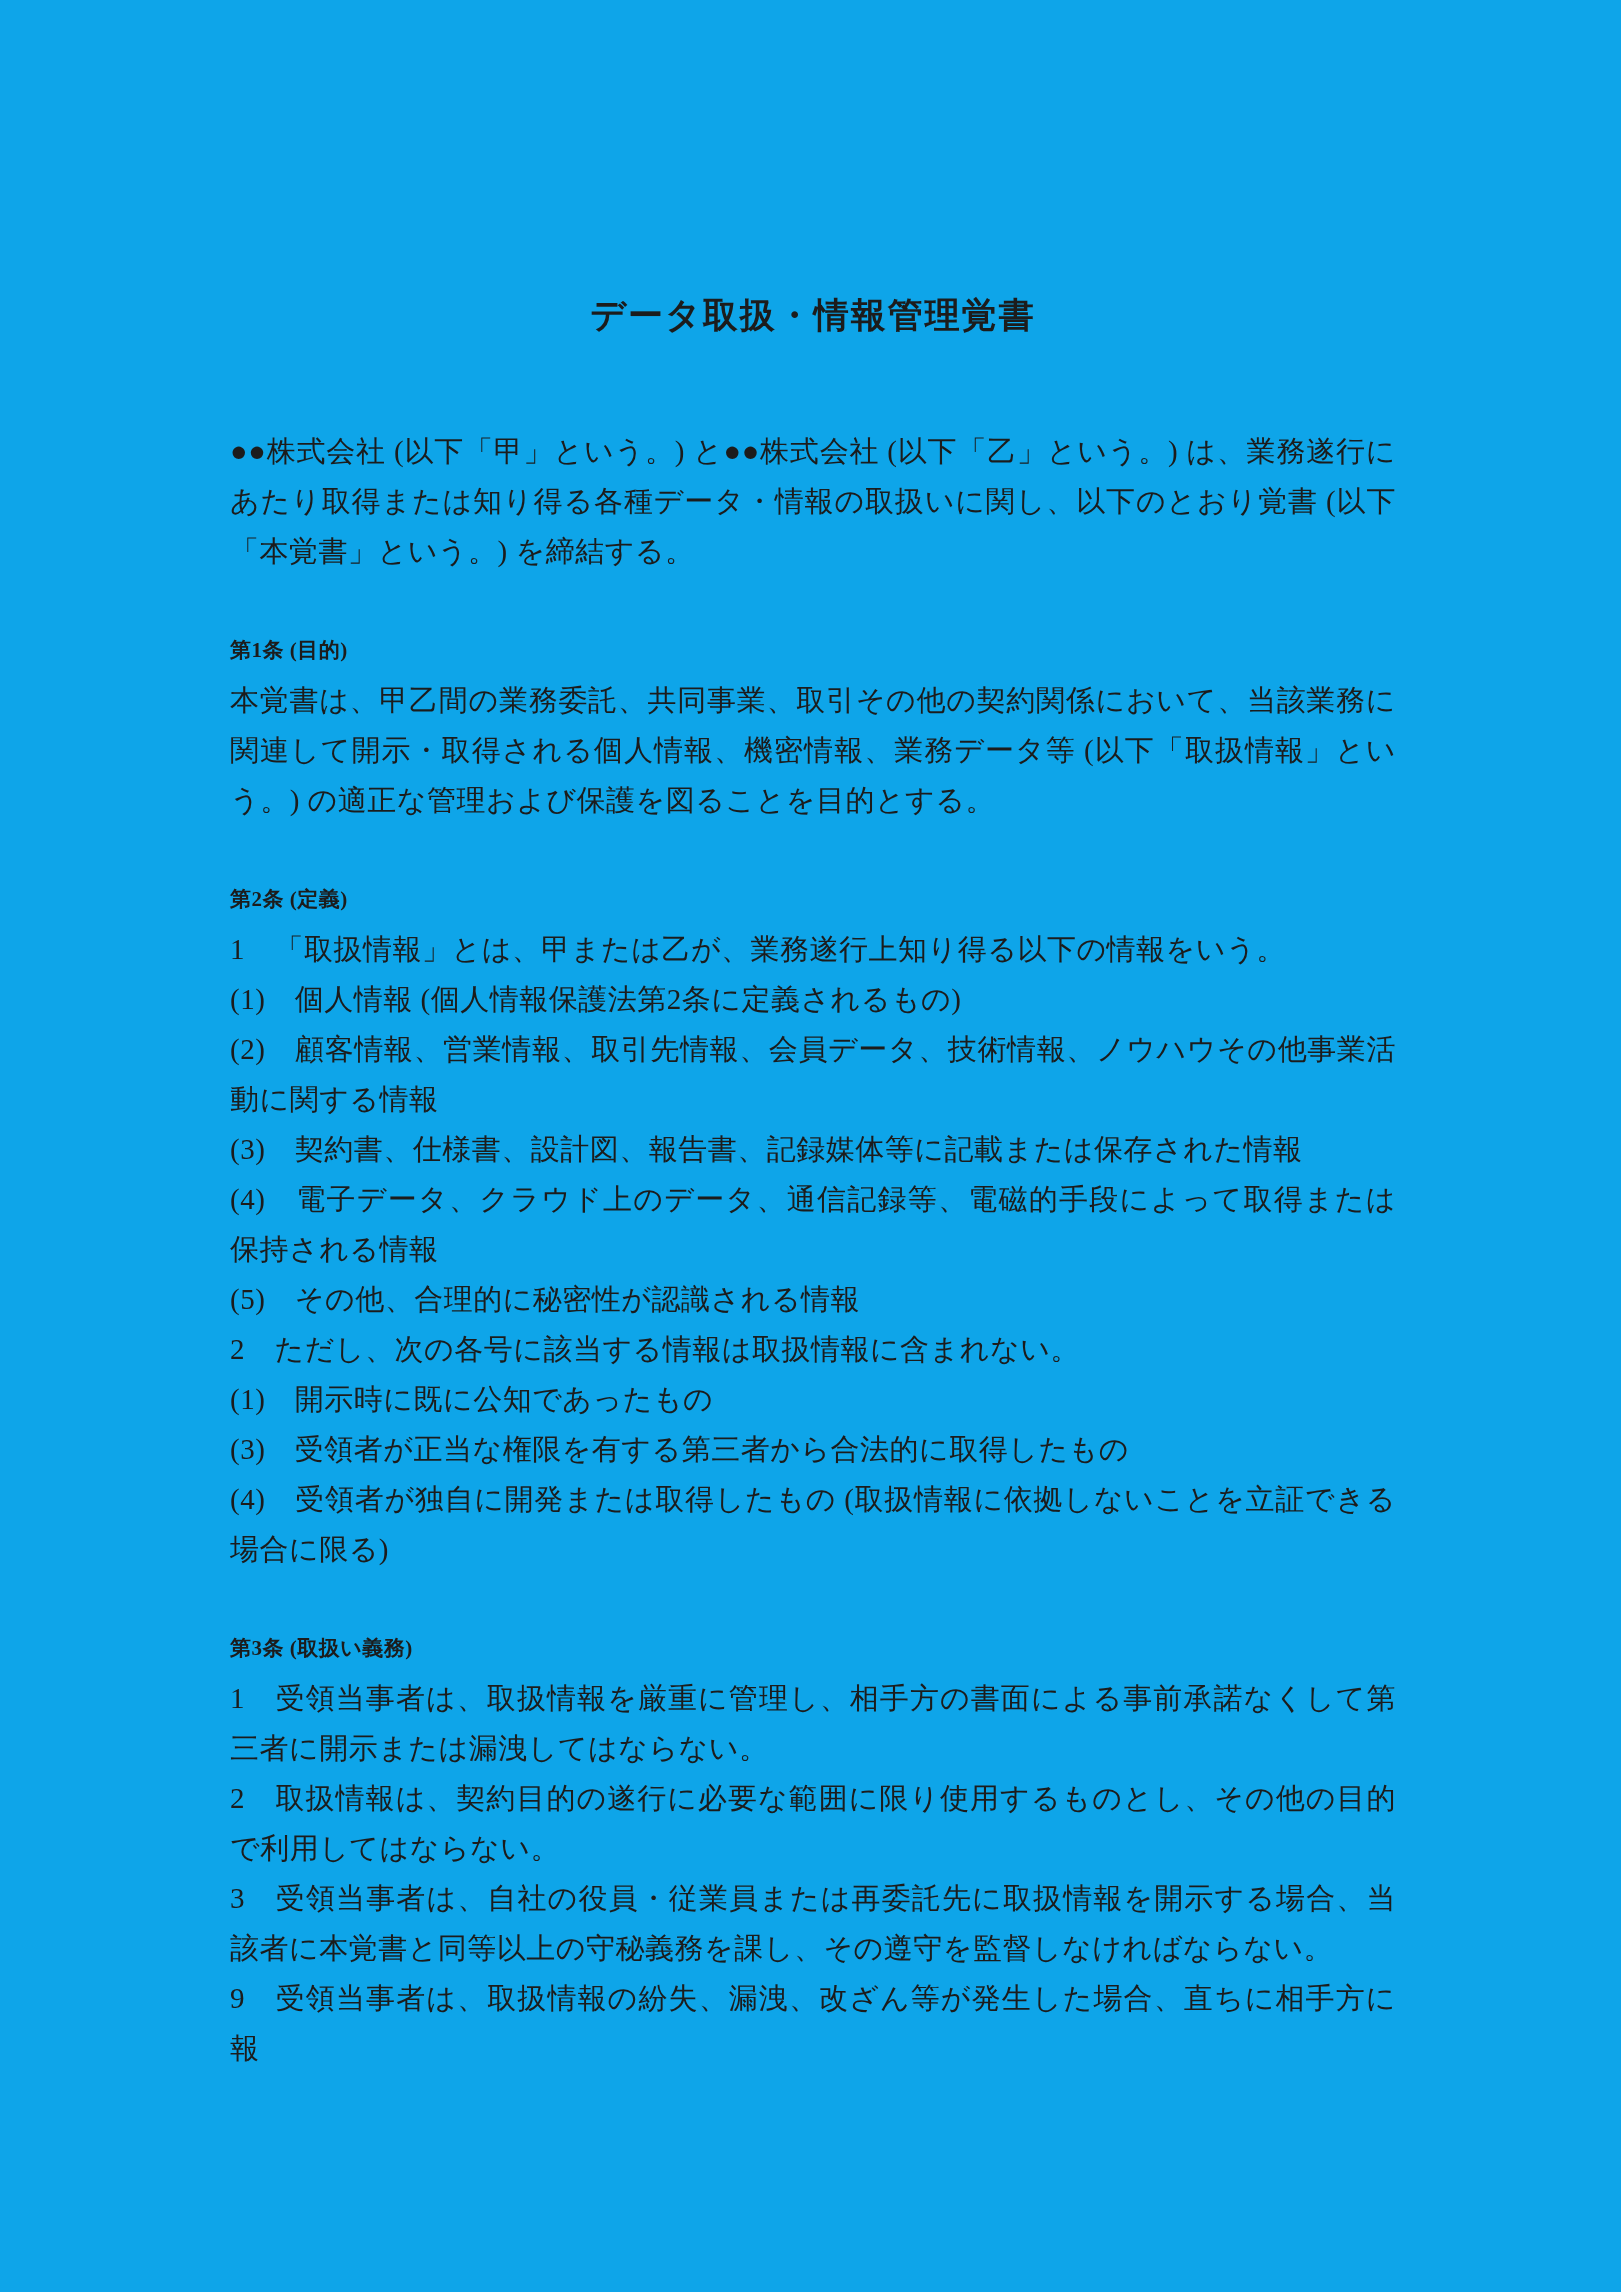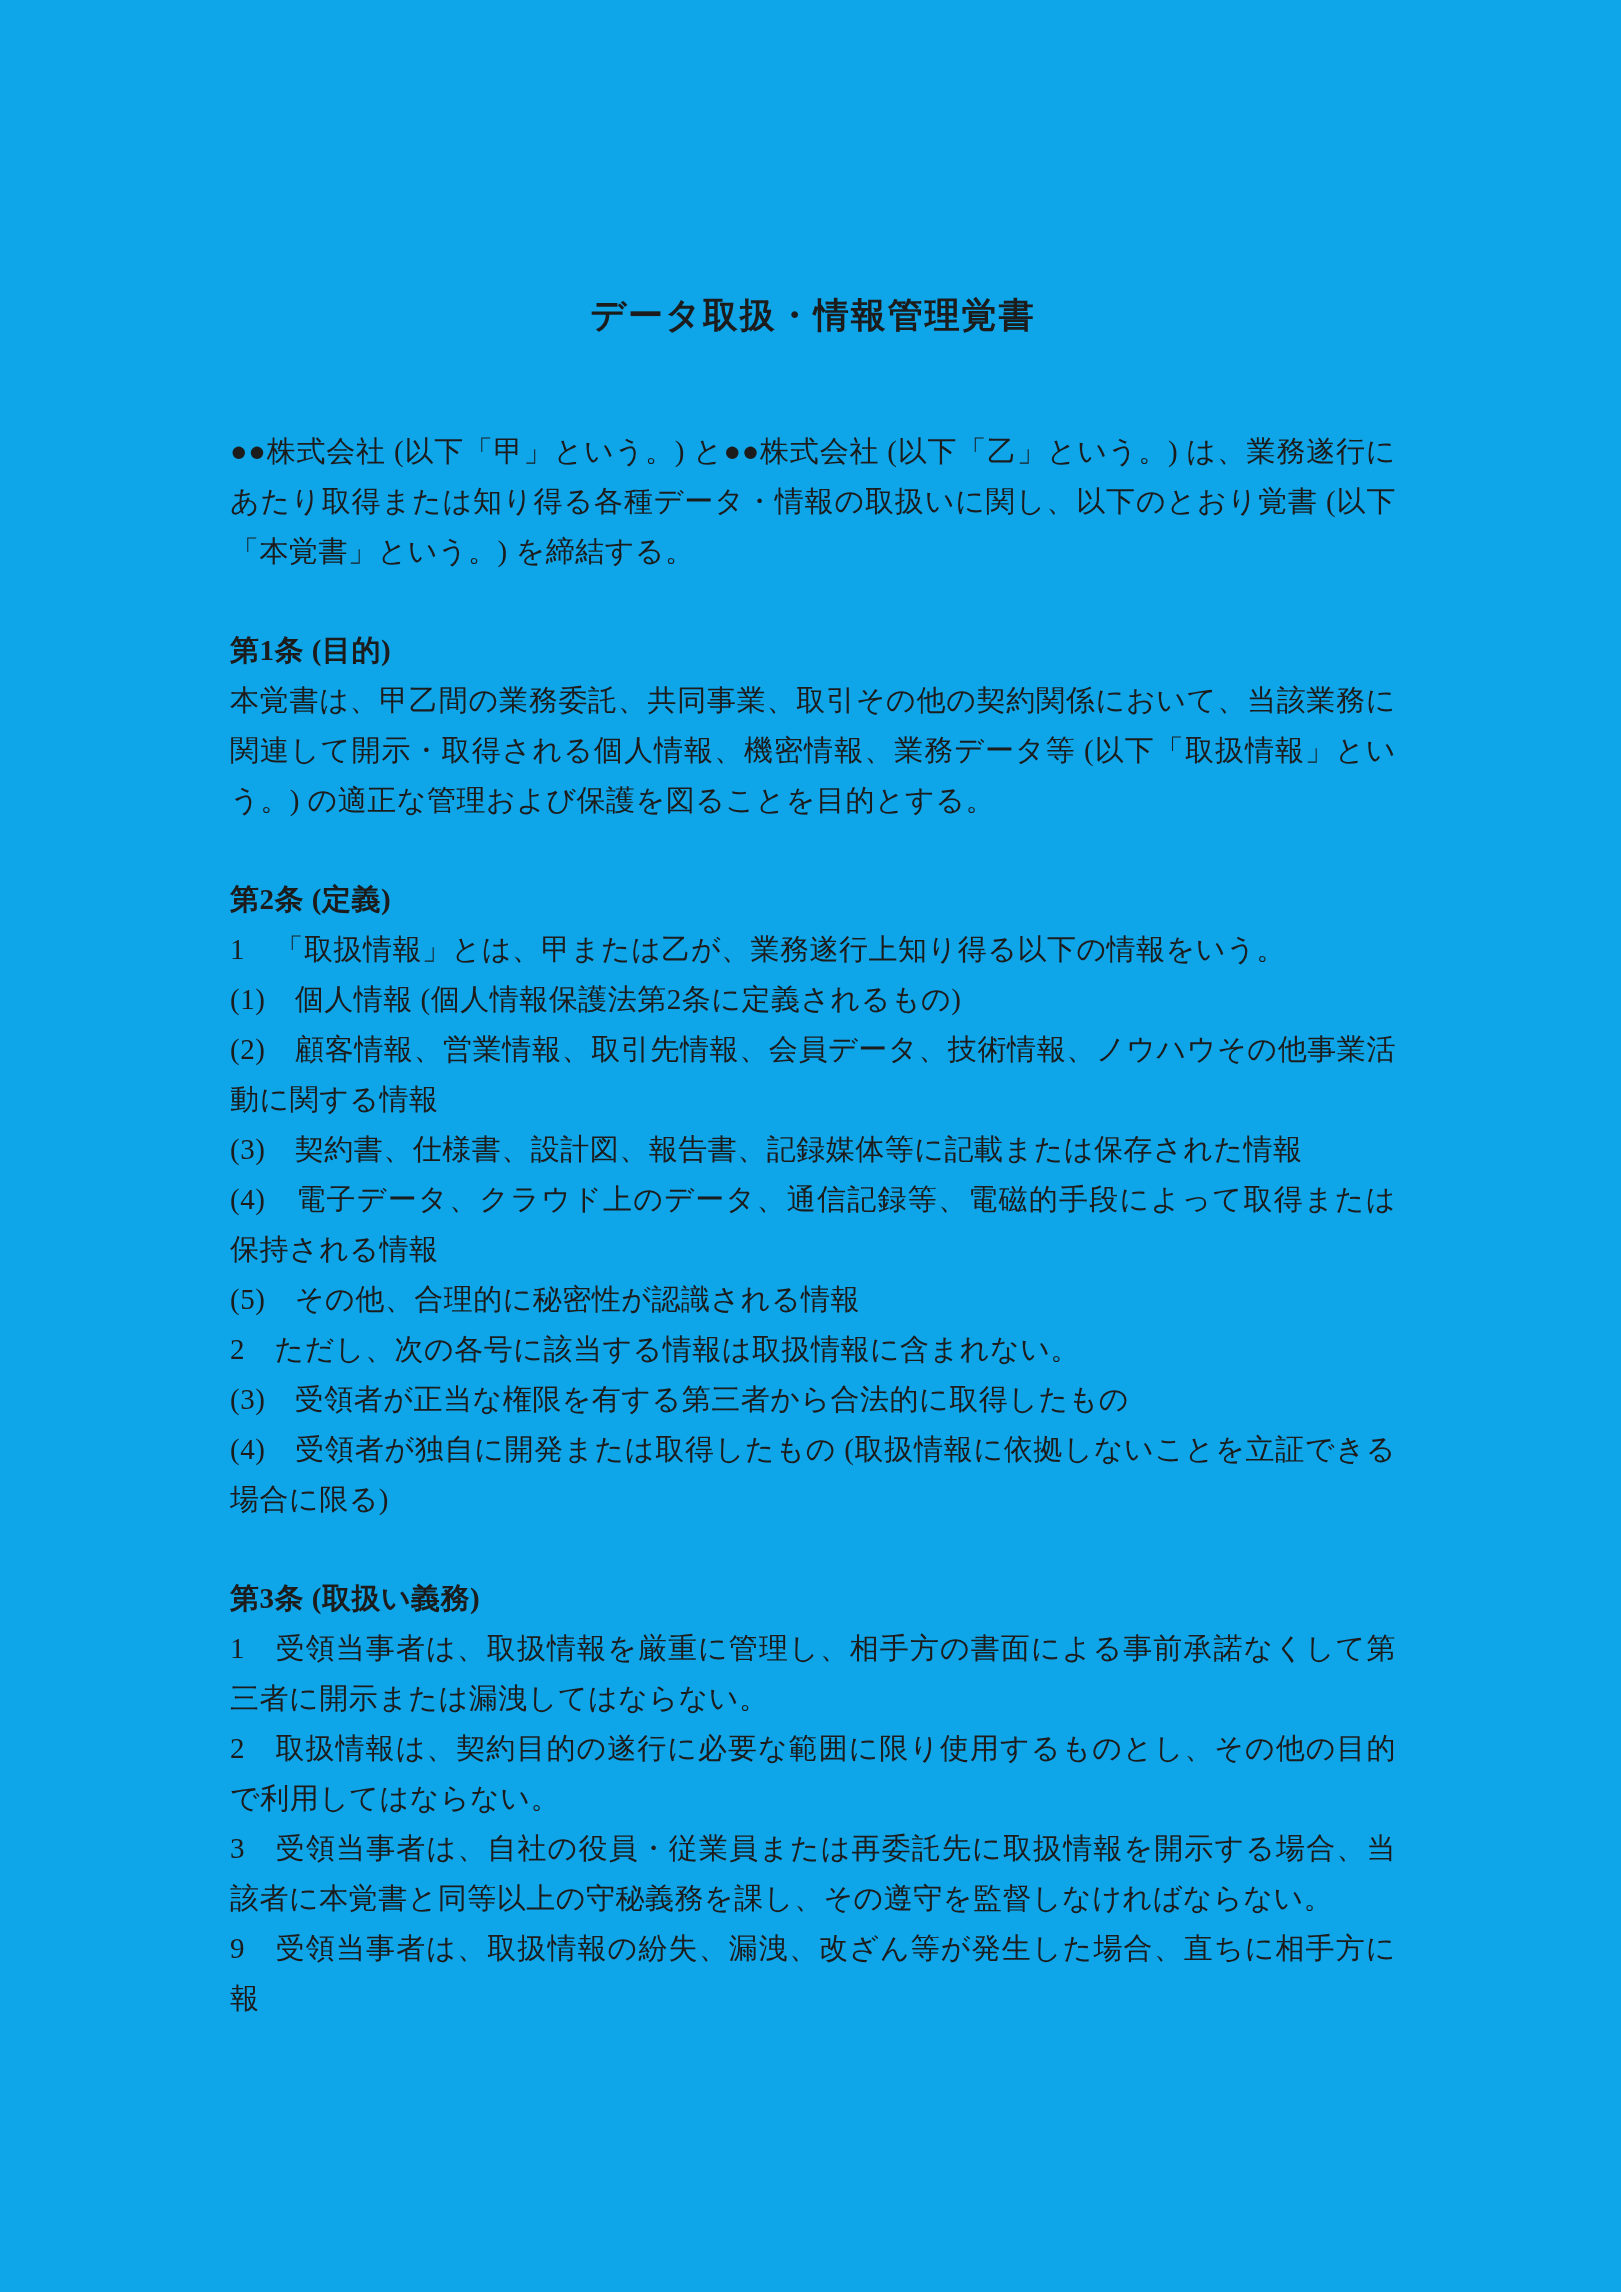--- a/index.html
+++ b/index.html
@@ -31,21 +31,21 @@
     font-size: 29px;
     line-height: 50px;
     margin: 0;
     text-align: justify;
     letter-spacing: 0.5px;
   }
   .section {
     margin-top: 49px;
   }
   .section-heading {
-    font-size: 29px;
+    font-size: 21px;
     line-height: 50px;
     font-weight: 700;
     margin: 0;
     letter-spacing: 0.5px;
   }
 </style>
 </head>
 <body>
 
 <div class="page">
@@ -61,20 +61,21 @@
 
   <section class="section">
     <h2 class="section-heading">第2条 (定義)</h2>
     <p class="body-text">1　「取扱情報」とは、甲または乙が、業務遂行上知り得る以下の情報をいう。</p>
     <p class="body-text">(1)　個人情報 (個人情報保護法第2条に定義されるもの)</p>
     <p class="body-text">(2)　顧客情報、営業情報、取引先情報、会員データ、技術情報、ノウハウその他事業活動に関する情報</p>
     <p class="body-text">(3)　契約書、仕様書、設計図、報告書、記録媒体等に記載または保存された情報</p>
     <p class="body-text">(4)　電子データ、クラウド上のデータ、通信記録等、電磁的手段によって取得または保持される情報</p>
     <p class="body-text">(5)　その他、合理的に秘密性が認識される情報</p>
     <p class="body-text">2　ただし、次の各号に該当する情報は取扱情報に含まれない。</p>
+    <p class="body-text">(1)　開示時に既に公知であったもの</p>
     <p class="body-text">(3)　受領者が正当な権限を有する第三者から合法的に取得したもの</p>
     <p class="body-text">(4)　受領者が独自に開発または取得したもの (取扱情報に依拠しないことを立証できる場合に限る)</p>
   </section>
 
   <section class="section">
     <h2 class="section-heading">第3条 (取扱い義務)</h2>
     <p class="body-text">1　受領当事者は、取扱情報を厳重に管理し、相手方の書面による事前承諾なくして第三者に開示または漏洩してはならない。</p>
     <p class="body-text">2　取扱情報は、契約目的の遂行に必要な範囲に限り使用するものとし、その他の目的で利用してはならない。</p>
     <p class="body-text">3　受領当事者は、自社の役員・従業員または再委託先に取扱情報を開示する場合、当該者に本覚書と同等以上の守秘義務を課し、その遵守を監督しなければならない。</p>
     <p class="body-text">9　受領当事者は、取扱情報の紛失、漏洩、改ざん等が発生した場合、直ちに相手方に報</p>

